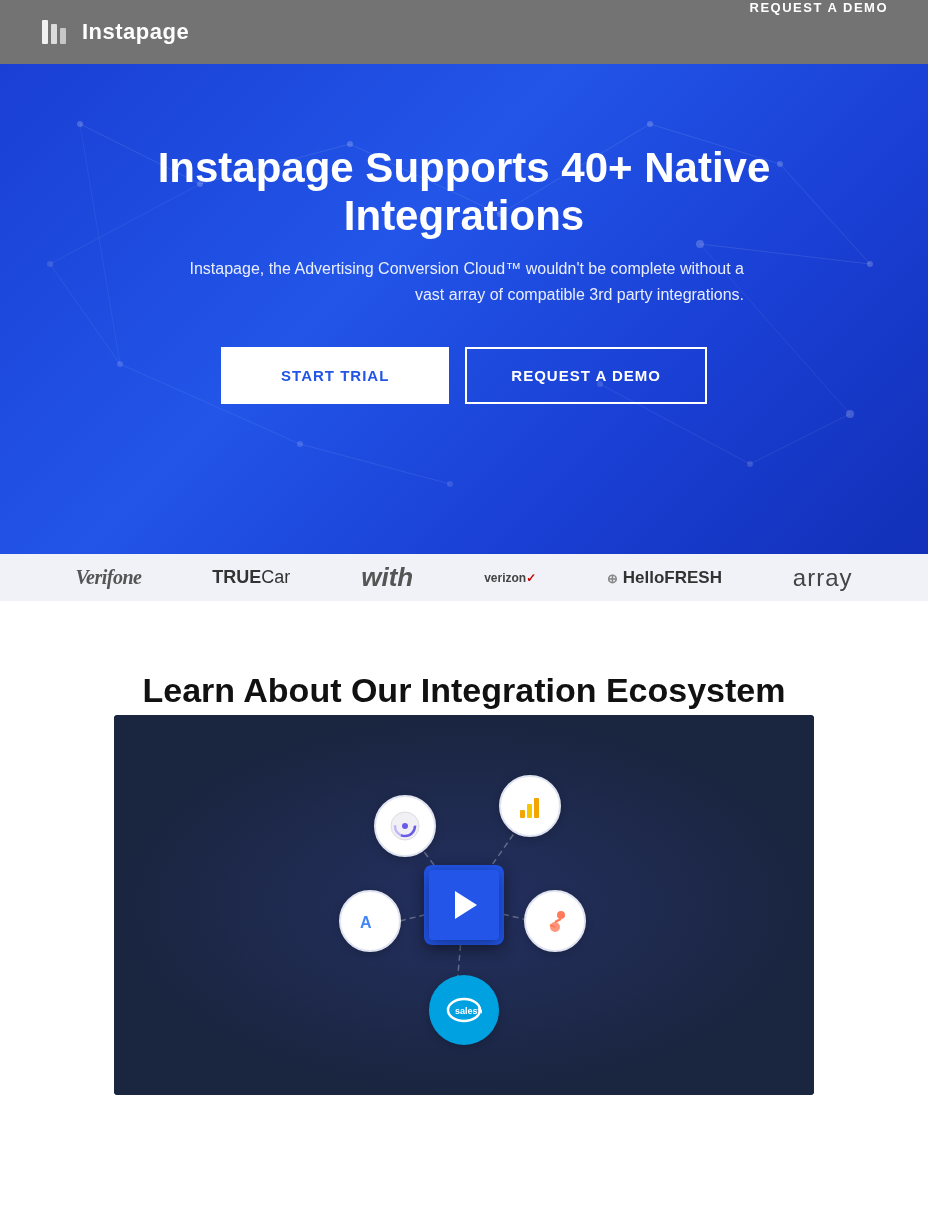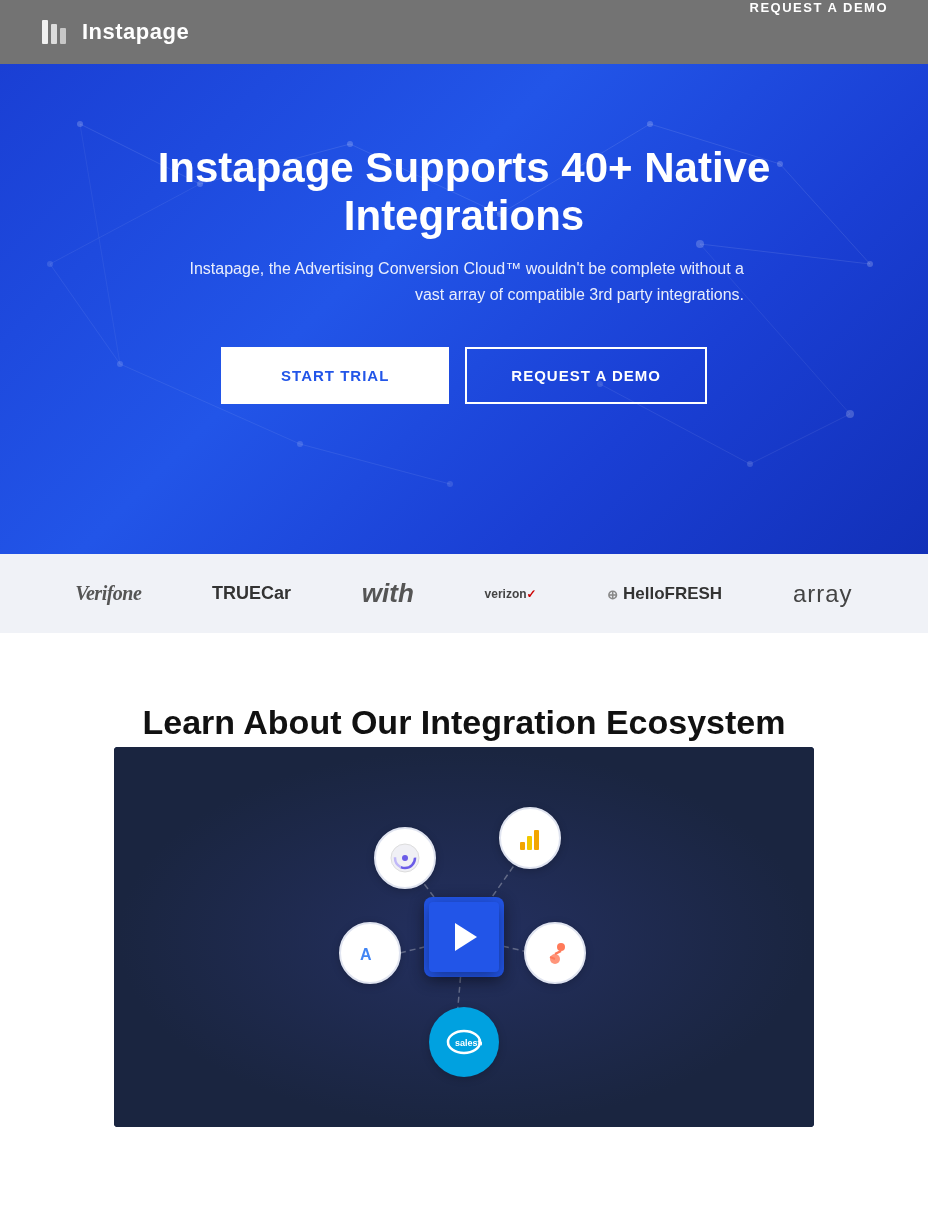--- a/index.html
+++ b/index.html
@@ -95,21 +95,21 @@
       font-size: 15px;
       font-weight: 700;
       letter-spacing: 1px;
       cursor: pointer;
       text-transform: uppercase;
     }
 
     
     .logos-strip {
       background: #f0f2f7;
-      padding: 24px 40px;
+      padding: 8px 40px;
       display: flex;
       justify-content: space-around;
       align-items: center;
     }
     .logo-item {
       color: #666;
       font-size: 18px;
       font-weight: 600;
       font-style: italic;
     }
@@ -267,21 +267,21 @@
   <h1>Instapage Supports 40+ Native Integrations</h1>
   <p>Instapage, the Advertising Conversion Cloud™ wouldn't be complete without a vast array of compatible 3rd party integrations.</p>
   <div class="hero-buttons">
     <button class="btn-start-trial">START TRIAL</button>
     <button class="btn-request-demo">REQUEST A DEMO</button>
   </div>
 </section>
 
 <div class="logos-strip">
   <span class="logo-item logo-verifone" style="font-family: Georgia, serif; font-style: italic; font-size: 20px; color: #555;">Verifone</span>
-  <span class="logo-item logo-truecar" style="font-size: 18px; color: #333;"><b>TRUE</b><span style="font-weight:700;margin-top:25px;">Car</span></span>
+  <span class="logo-item logo-truecar" style="font-size: 18px; color: #333;"><b>TRUE</b><span style="font-weight:400;margin-top:25px;">Car</span></span>
   <span class="logo-item logo-ebay" style="font-size: 26px; font-style: italic; color: #555; font-family: Arial;">with</span>
   <span class="logo-item logo-verizon" style="font-size: 12px; color: #444; font-family: Arial;">verizon<span style="color:#cc0000;">✓</span></span>
   <span class="logo-item logo-hellofresh" style="font-size: 17px; color: #333; font-family: Arial;">
     <span style="color:#888; font-size:13px;">⊕</span> Hello<b>FRESH</b>
   </span>
   <span class="logo-item logo-okta" style="font-size: 24px; color: #444; font-family: Arial; font-weight: 300; letter-spacing: 1px;">array</span>
 </div>
 
 <section class="integration-section">
   <h2>Learn About Our Integration Ecosystem</h2>

